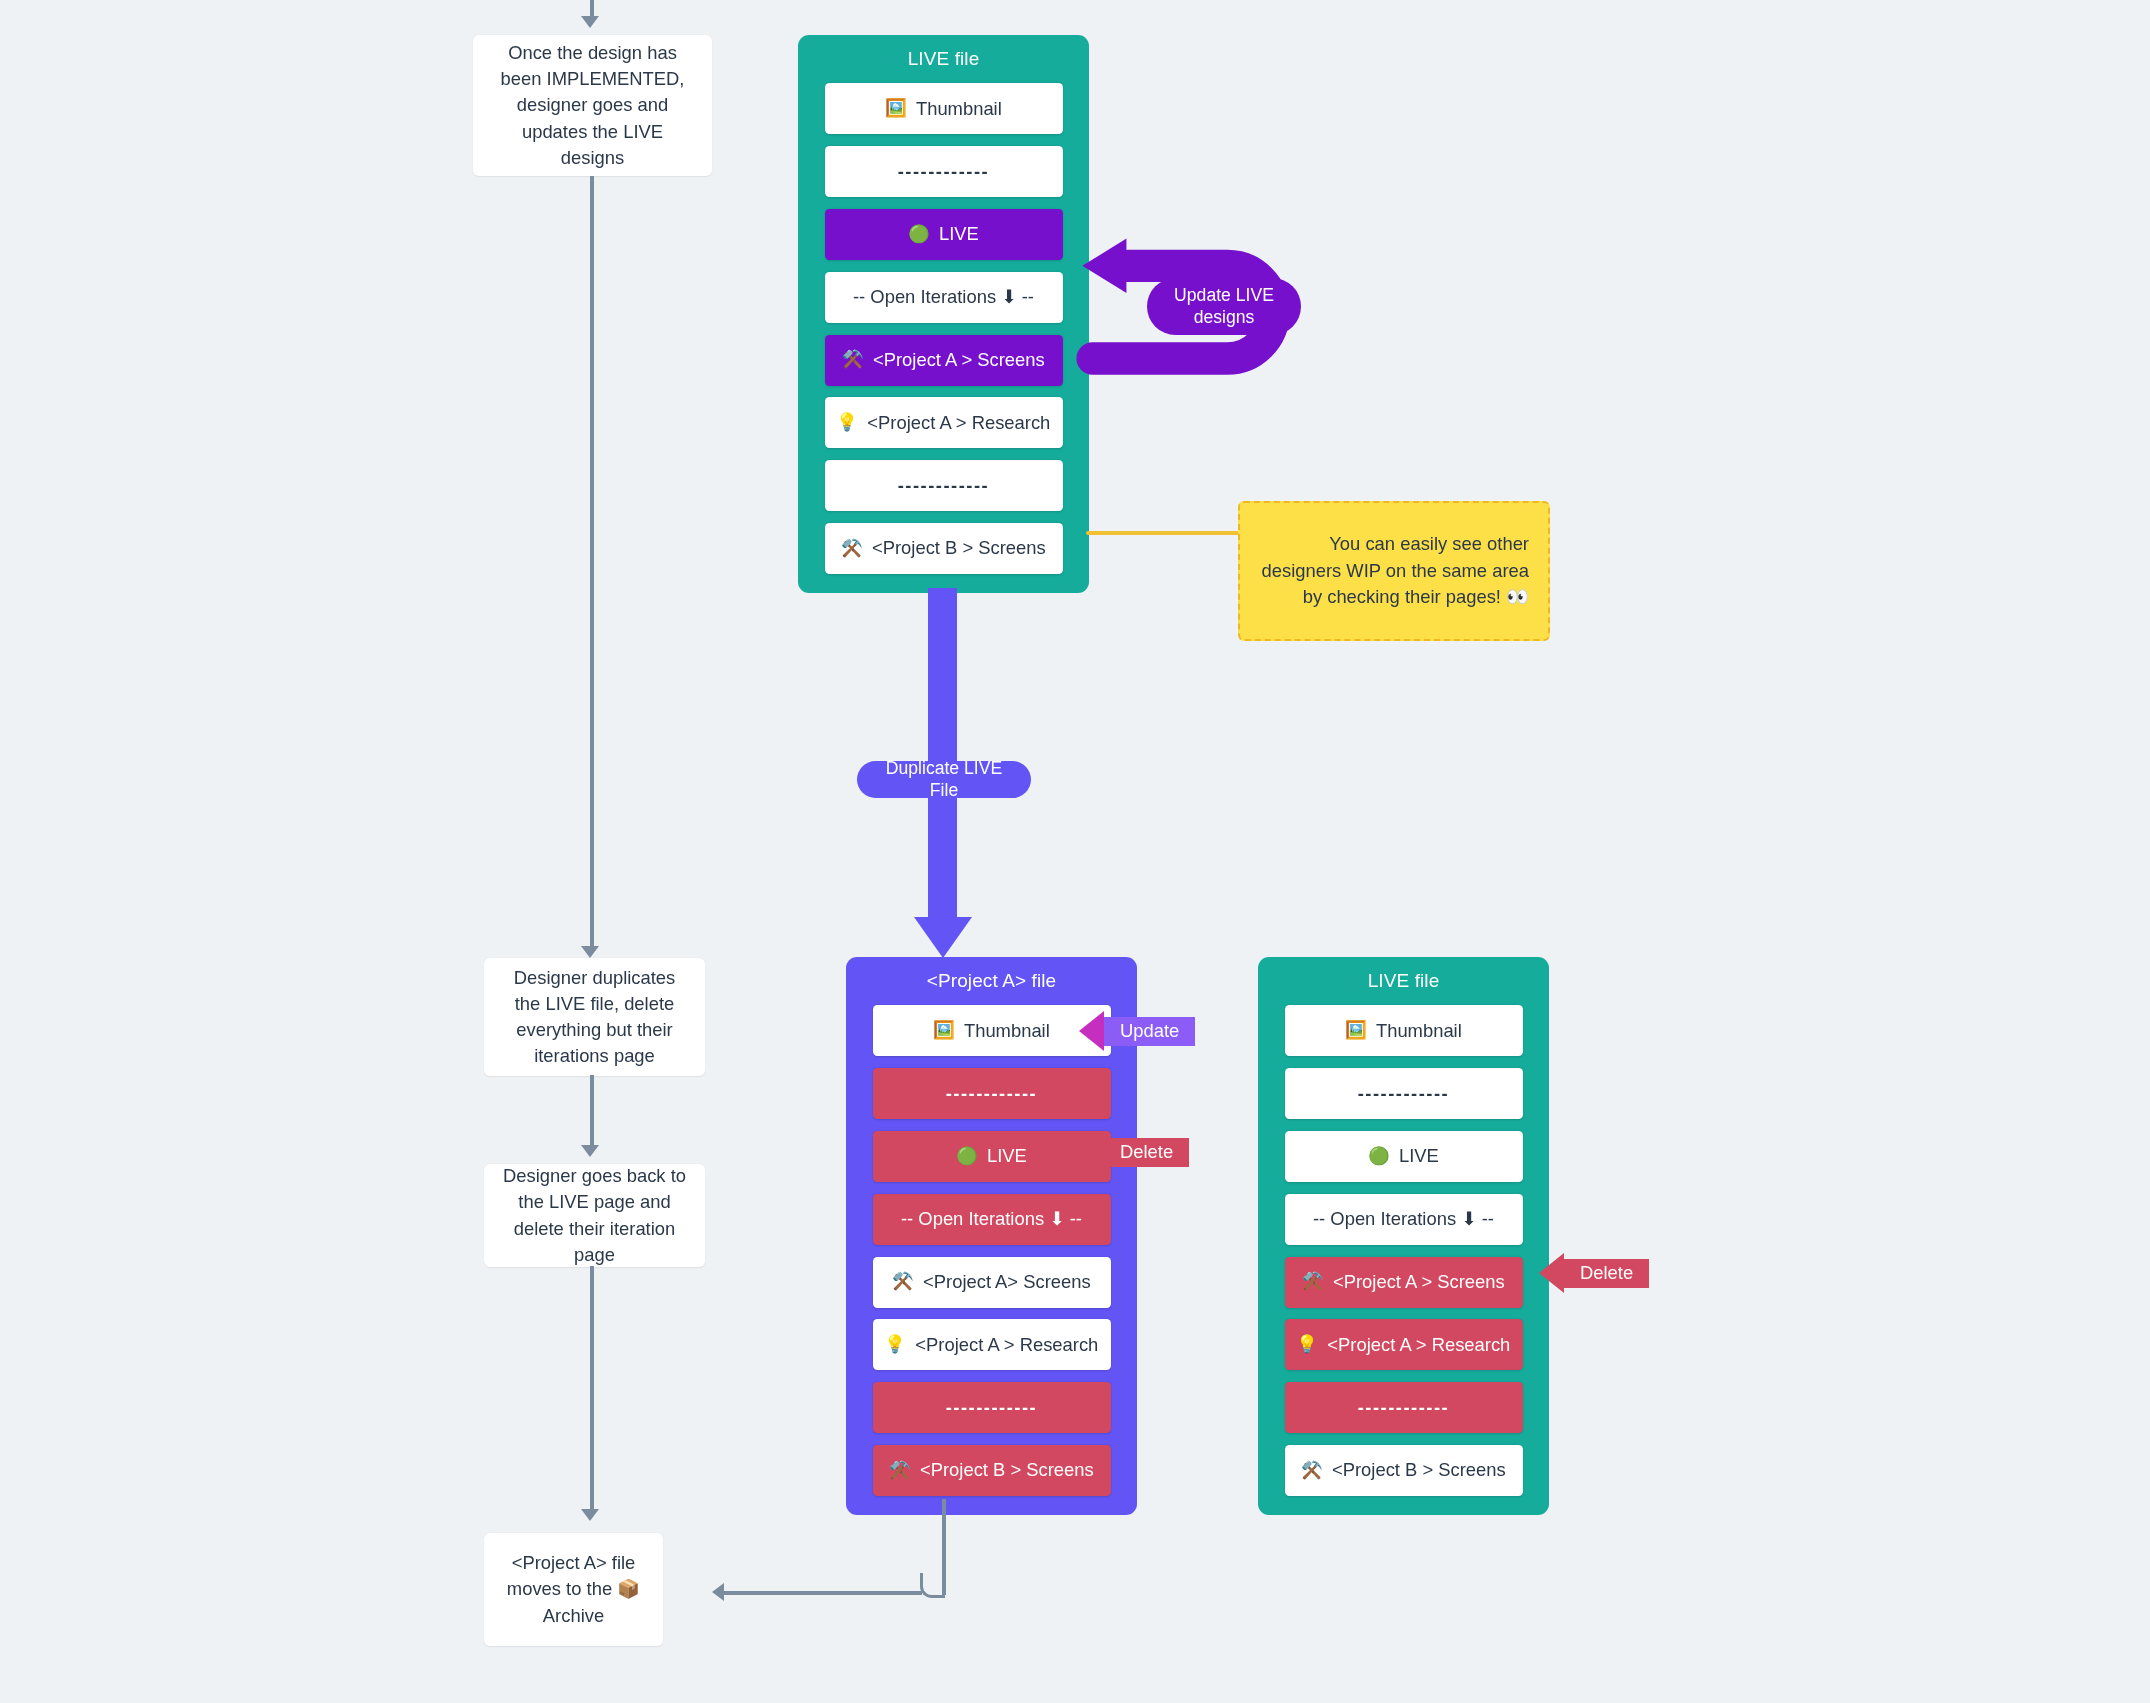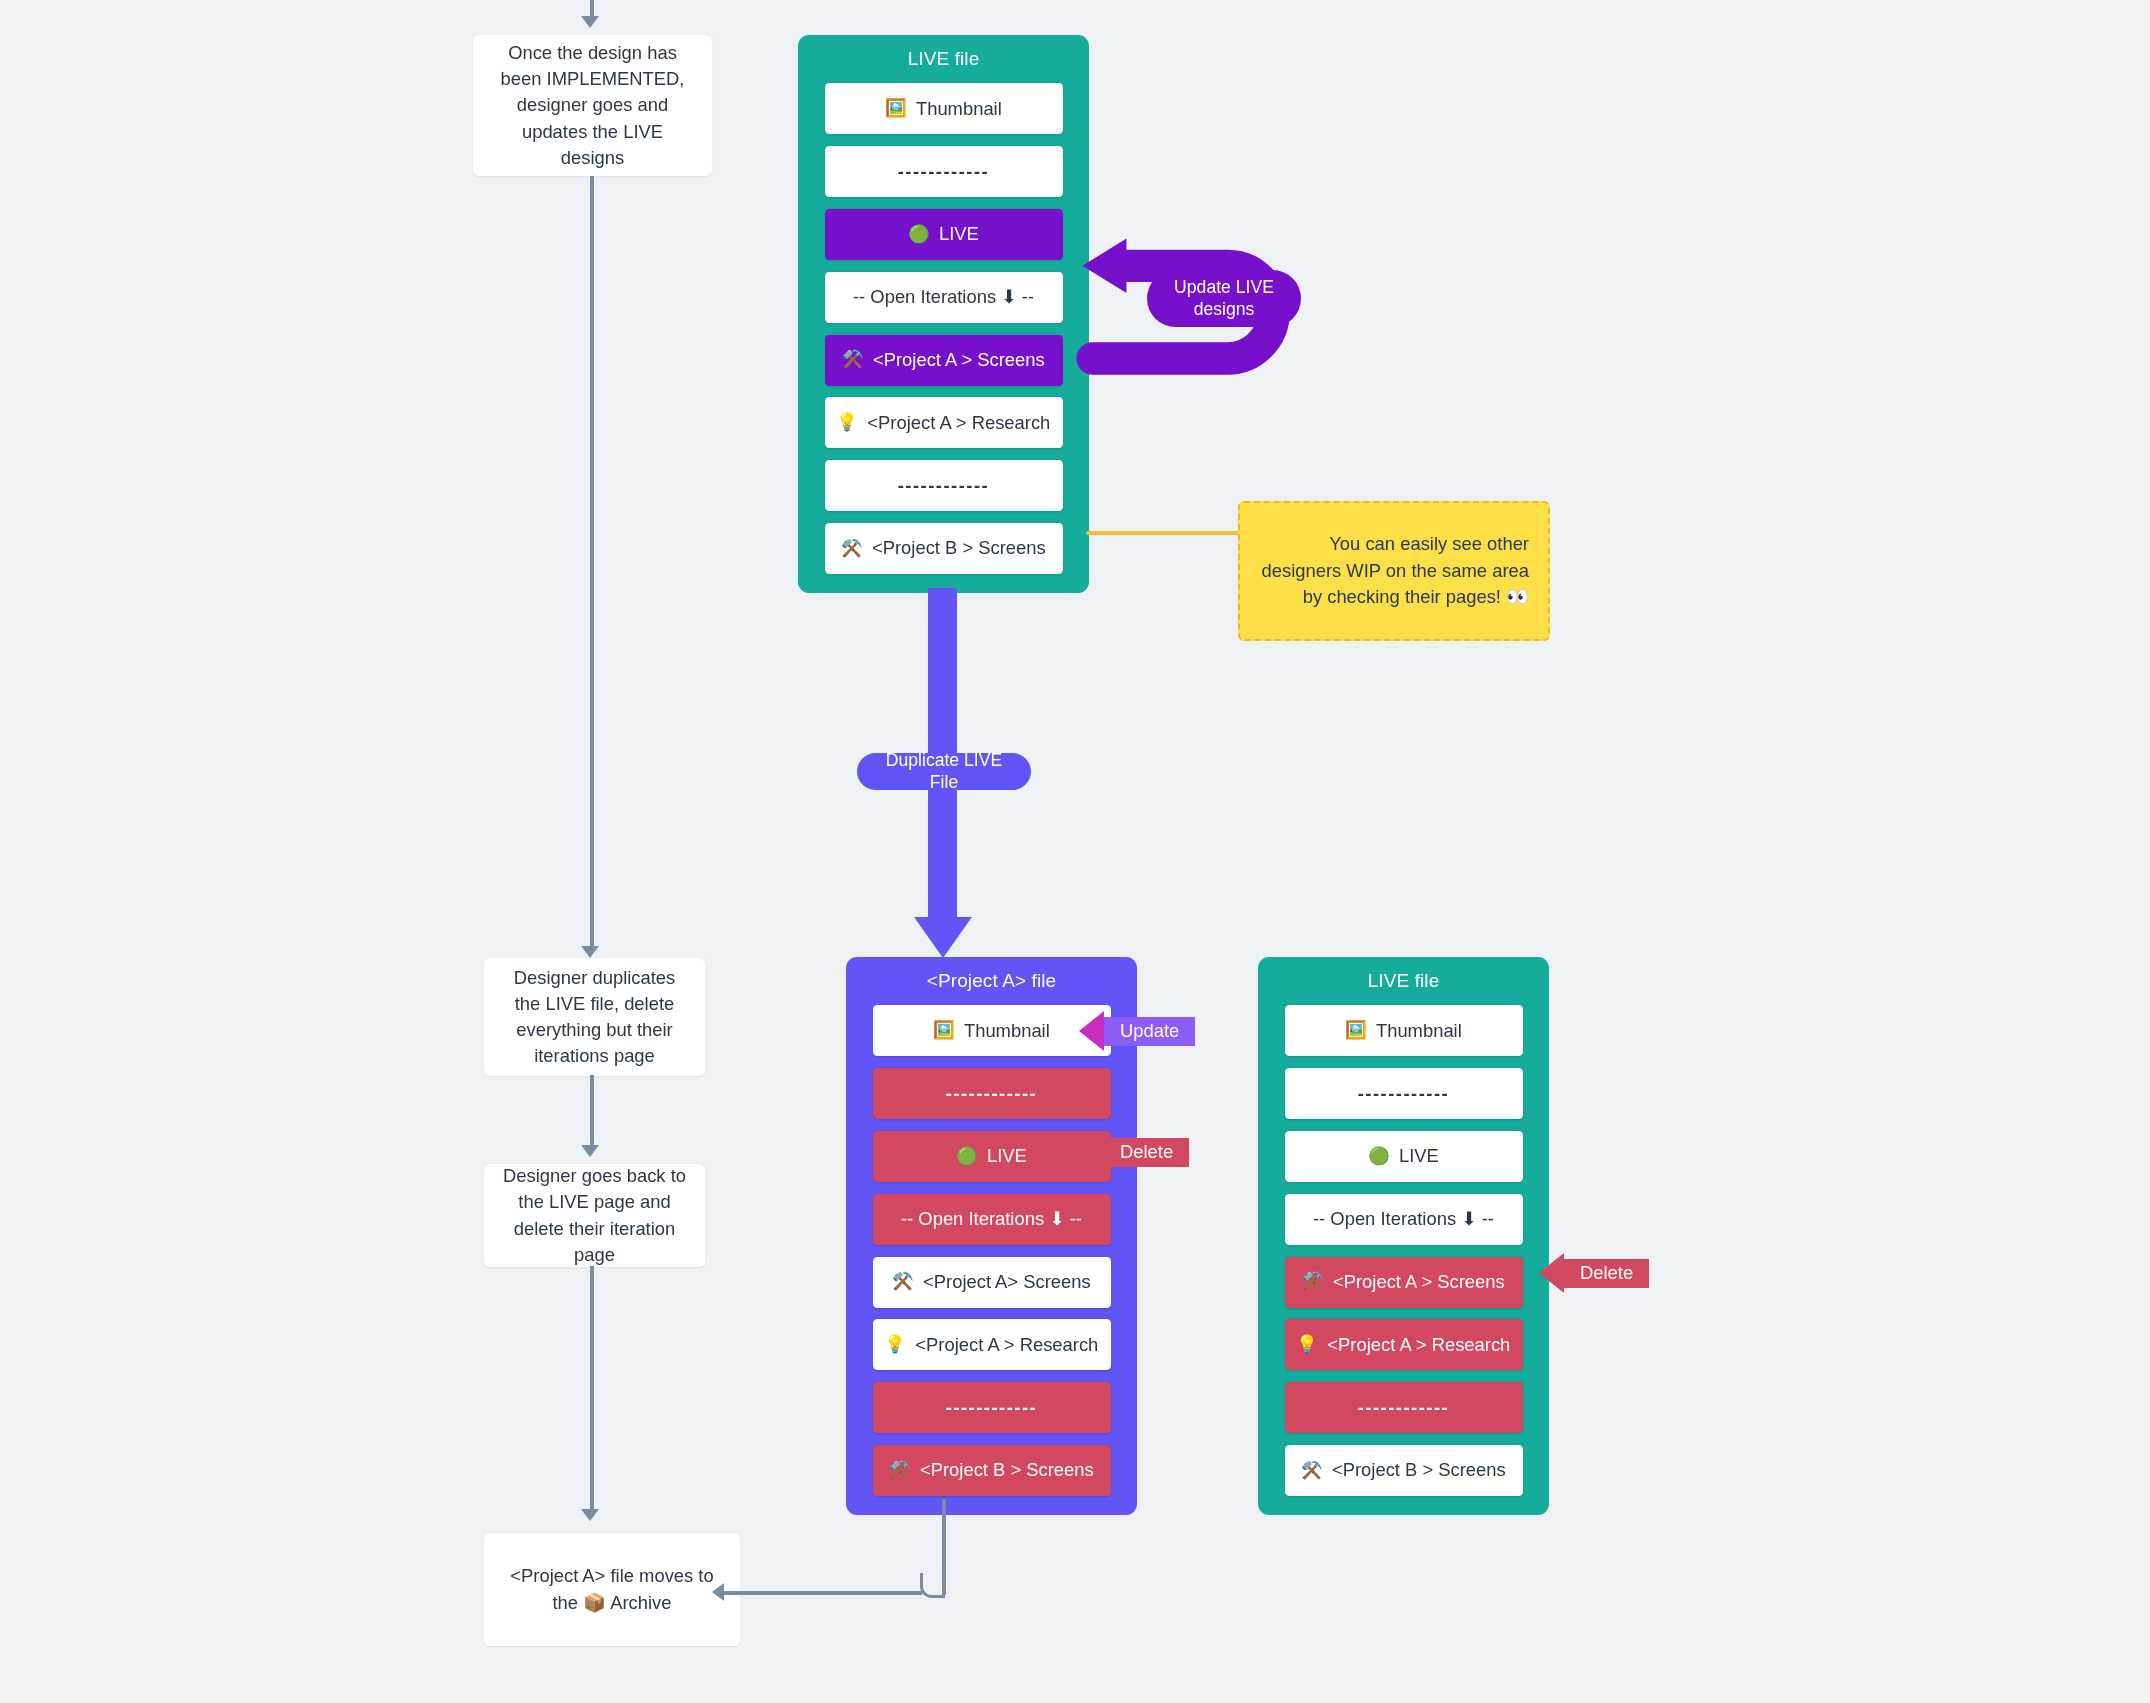--- a/index.html
+++ b/index.html
@@ -140,20 +140,21 @@
     border-radius: 734px;
     display: flex;
     align-items: center;
     justify-content: center;
     text-align: center;
     color: #fff;
     font-size: 17.6px;
     line-height: 1.25;
     box-sizing: border-box;
     padding: 4.4px 13.2px;
+    margin-top: 8px;
   }
   .pill.indigo { background: #6355f5; }
   .pill.violet { background: #7610cc; }
   
   .loop-svg { position: absolute; }
   
   .tagarrow {
     position: absolute;
     height: 40px;
     display: flex;
@@ -250,21 +251,21 @@
   <div class="note" style="left:484px; top:958px; width:221px; height:118px;">Designer duplicates the LIVE file, delete everything but their iterations page</div>
 
   <div class="vline" style="left:590px; top:1075px; height:71px;"></div>
   <div class="arrowhead-down" style="left:581px; top:1145px;"></div>
 
   <div class="note" style="left:484px; top:1164px; width:221px; height:103px;">Designer goes back to the LIVE page and delete their iteration page</div>
 
   <div class="vline" style="left:590px; top:1266px; height:244px;"></div>
   <div class="arrowhead-down" style="left:581px; top:1509px;"></div>
 
-  <div class="note" style="left:484px; top:1533px; width:256px; height:113px;">&lt;Project A&gt; file moves to the 📦 Archive</div>
+  <div class="note" style="left:484px; top:1533px; width:179px; height:113px;">&lt;Project A&gt; file moves to the 📦 Archive</div>
 
   <div class="card indigo" style="left:798px; top:957px; width:291px;">
     <div class="card-title">&lt;Project A&gt; file</div>
 
     <div class="row white">
       <span class="emoji">🖼️</span>
       <span>Thumbnail</span>
     </div>
 
     <div class="row crimson">

